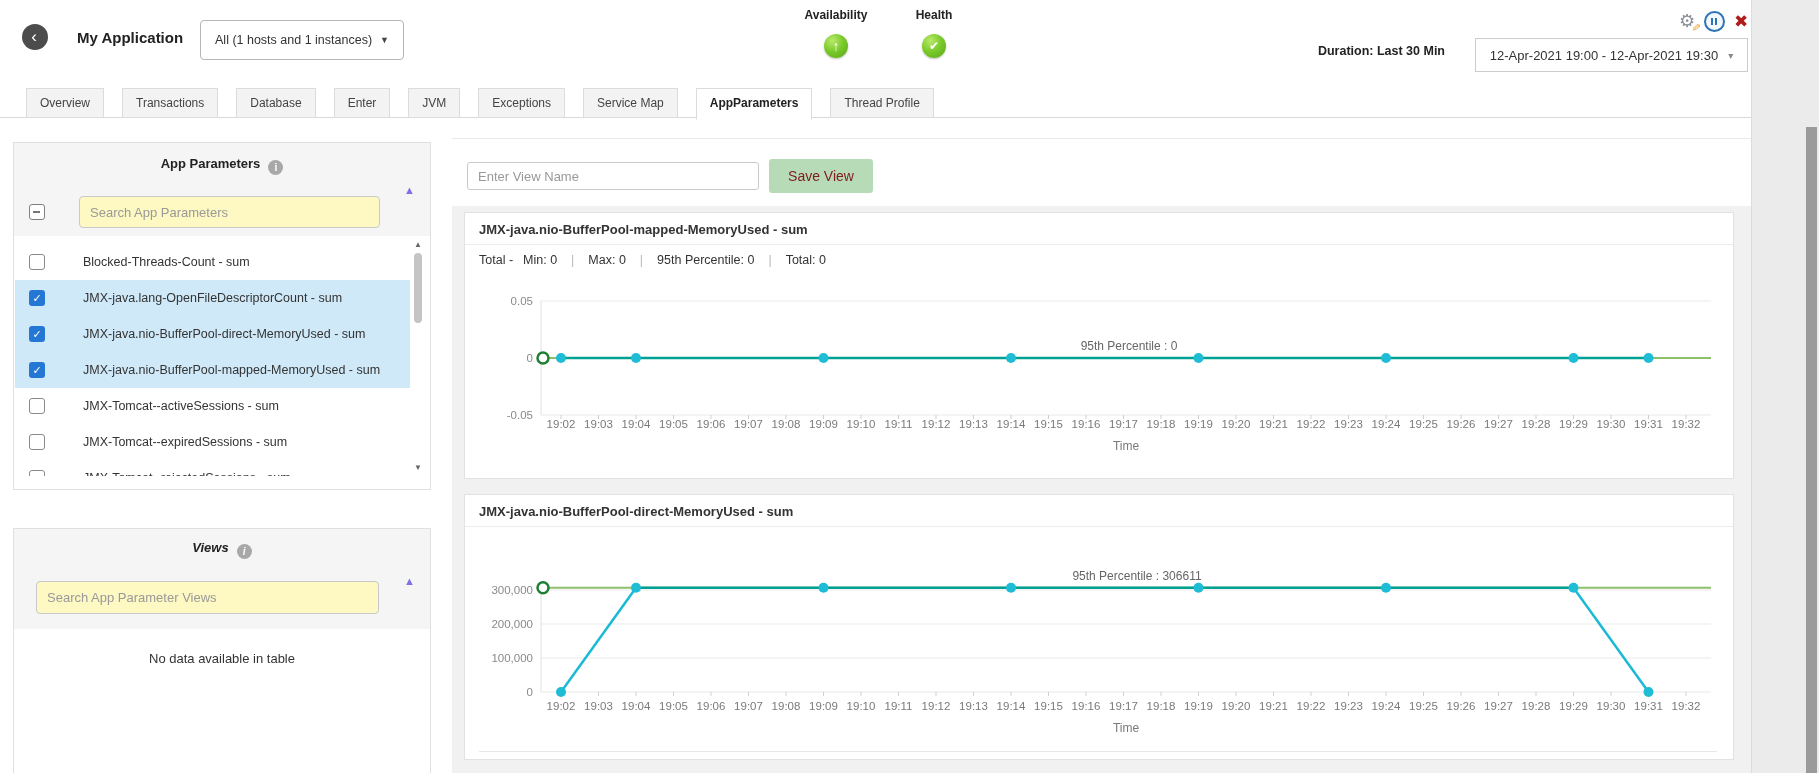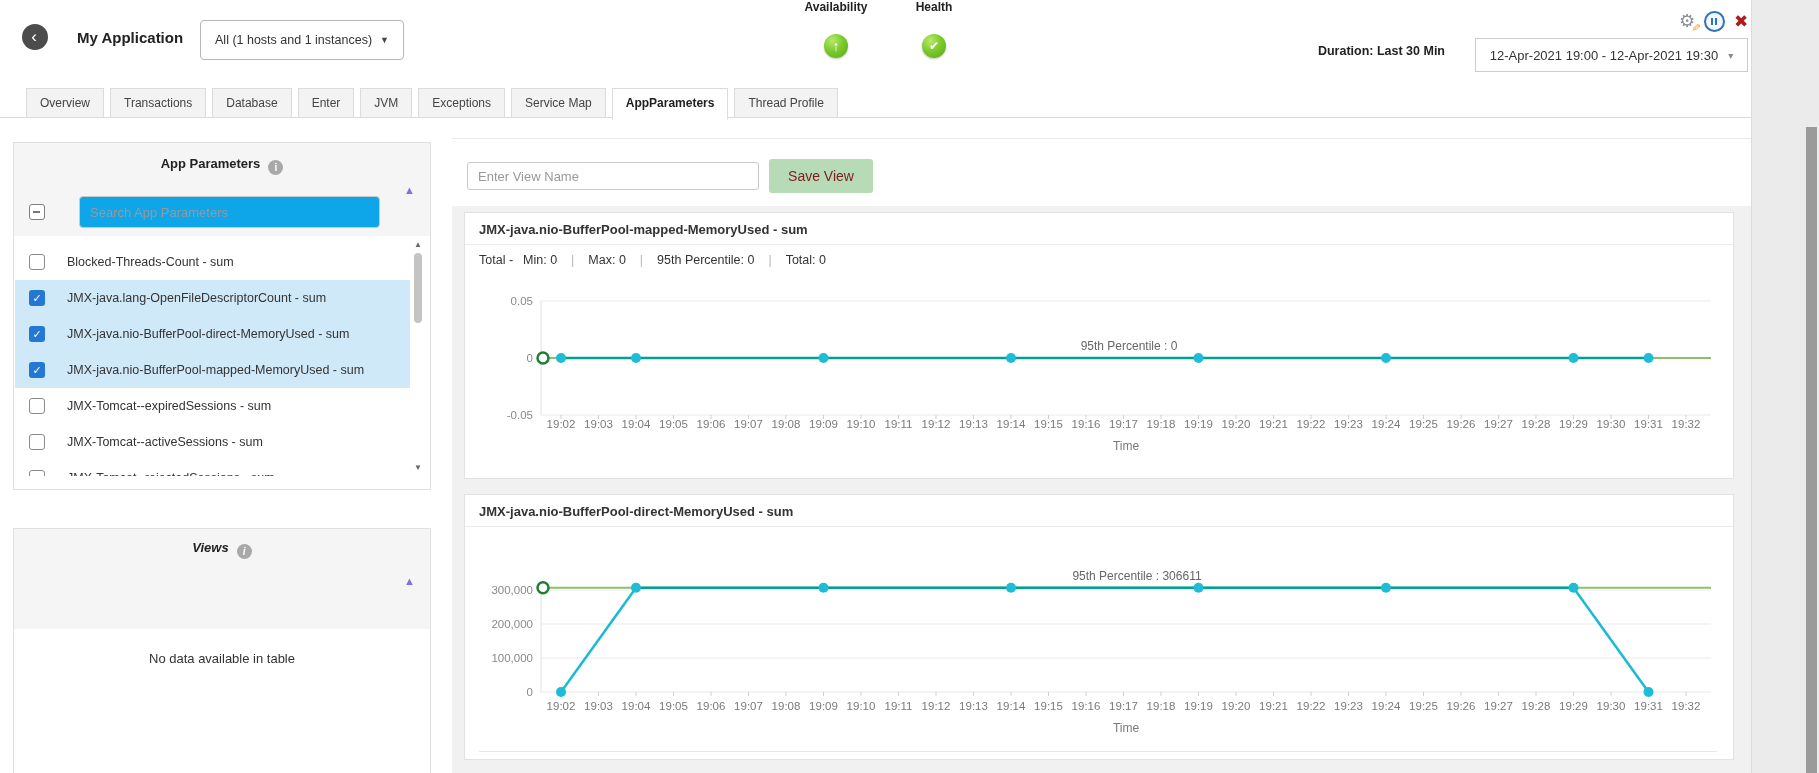--- a/index.html
+++ b/index.html
@@ -8,21 +8,21 @@
   .abs{position:absolute;}
 
   
   .back-btn{left:22px;top:24px;width:26px;height:26px;border-radius:50%;background:#4c4c4c;color:#fff;
     display:flex;align-items:center;justify-content:center;font-size:17px;line-height:1;cursor:pointer;}
   .back-btn span{position:relative;top:-1px;left:-1px;}
   .app-title{left:77px;top:29px;font-size:15px;font-weight:bold;color:#222;}
   .instance-select{left:200px;top:20px;width:202px;height:38px;border:1px solid #b7b7b7;border-radius:4px;background:#fff;
     display:flex;align-items:center;justify-content:center;font-size:12.5px;color:#333;cursor:pointer;}
   .instance-select .caret{margin-left:8px;font-size:9px;color:#444;}
-  .stat-label{top:0;font-size:12px;font-weight:bold;color:#222;text-align:center;width:90px;}
+  .stat-label{top:8px;font-size:12px;font-weight:bold;color:#222;text-align:center;width:90px;}
   .avail-label{left:791px;} .health-label{left:889px;}
   .glow-icon{top:34px;width:24px;height:24px;border-radius:50%;
     background:radial-gradient(circle at 35% 28%,#b9e96a 0%,#7ccb2d 45%,#58a613 100%);
     box-shadow:0 1px 2px rgba(0,0,0,.25);display:flex;align-items:center;justify-content:center;color:#fff;cursor:pointer;}
   .avail-icon{left:824px;font-size:14px;font-weight:bold;}
   .health-icon{left:922px;font-size:12px;font-weight:bold;}
   .hdr-ico{top:10px;width:22px;height:22px;display:flex;align-items:center;justify-content:center;cursor:pointer;}
   .gear{left:1676px;font-size:18px;color:#8b8f97;position:absolute;}
   .gear .pencil{position:absolute;right:-2px;bottom:-2px;font-size:11px;color:#e8a33d;transform:rotate(95deg);}
   .pauseico{left:1703px;}
@@ -31,51 +31,51 @@
   .pause-ring i{display:block;width:2px;height:7px;background:#2d74b5;}
   .closeico{left:1730px;color:#b01c1c;font-size:17px;font-weight:bold;}
   .duration-label{left:1245px;top:44px;width:200px;text-align:right;font-size:12.5px;font-weight:bold;color:#222;}
   .date-select{left:1475px;top:38px;width:271px;height:32px;border:1px solid #ccc;background:#fff;
     display:flex;align-items:center;justify-content:center;font-size:13px;color:#333;cursor:pointer;}
   .date-select .caret{margin-left:10px;font-size:10px;color:#888;}
 
   
   .tab-hairline{left:0;top:117px;width:1751px;height:1px;background:#d9d9d9;}
   .tabs{left:26px;top:88px;height:30px;display:flex;z-index:2;}
-  .tab{height:28px;line-height:28px;padding:0 13px;margin-right:6px;background:#f3f3f3;border:1px solid #dcdcdc;
+  .tab{height:28px;line-height:28px;padding:0 13px;margin-right:18px;background:#f3f3f3;border:1px solid #dcdcdc;
     font-size:12px;color:#444;cursor:pointer;white-space:nowrap;}
   .tab.active{background:#fff;font-weight:bold;color:#222;height:30px;border-bottom:1px solid #fff;}
 
   
   .panel{background:#fff;border:1px solid #e0e0e0;}
   .panel1{left:13px;top:142px;width:416px;height:346px;}
   .panel2{left:13px;top:528px;width:416px;height:245px;border-bottom:none;}
   .panel-head{position:absolute;left:0;top:0;width:100%;background:#f5f5f5;}
   .panel1 .panel-head{height:93px;} .panel2 .panel-head{height:100px;}
   .panel-title{position:absolute;left:0;width:100%;text-align:center;font-size:13px;font-weight:bold;color:#222;}
   .panel1 .panel-title{top:13px;} .panel2 .panel-title{top:11px;font-style:italic;}
   .info-ico{display:inline-block;width:15px;height:15px;border-radius:50%;background:#a8a8a8;color:#fff;
     font-size:10px;font-weight:bold;line-height:15px;text-align:center;vertical-align:-3px;margin-left:8px;cursor:pointer;}
   .collapse-tri{position:absolute;right:15px;font-size:11px;color:#7d71e8;cursor:pointer;}
   .panel1 .collapse-tri{top:41px;} .panel2 .collapse-tri{top:46px;}
   .search-input{position:absolute;border:1px solid #c9c9c9;border-radius:4px;font-size:13px;color:#333;
-    padding:0 10px;outline:none;background:#0ea5e9;box-sizing:border-box;font-family:inherit;}
+    padding:0 10px;outline:none;background:#fef9c3;box-sizing:border-box;font-family:inherit;}
   .search-input::placeholder{color:#999;}
   .p1-search{left:65px;top:53px;width:301px;height:32px;}
   .p2-search{left:22px;top:52px;width:343px;height:33px;}
   .cb{display:inline-block;width:16px;height:16px;border-radius:3px;box-sizing:border-box;cursor:pointer;flex:none;}
   .cb.off{border:1.5px solid #8a8a8a;background:#fff;}
   .cb.on{background:#2478d4;color:#fff;font-size:11px;font-weight:bold;line-height:16px;text-align:center;}
   .cb.ind{border:1.5px solid #808080;background:#fff;position:relative;}
   .cb.ind::after{content:"";position:absolute;left:3px;top:6px;width:7px;height:2px;background:#777;}
   .master-cb{position:absolute;left:15px;top:61px;}
   .param-list{position:absolute;left:1px;top:93px;width:395px;height:240px;overflow:hidden;background:#fff;padding-top:8px;box-sizing:border-box;}
   .param-row{height:36px;display:flex;align-items:center;font-size:12.5px;color:#333;cursor:pointer;}
   .param-row .cb{margin-left:14px;}
-  .param-row .lbl{margin-left:22px;}
+  .param-row .lbl{margin-left:38px;}
   .param-row.hl{background:#cfe9f8;}
   .list-scroll{position:absolute;right:6px;top:97px;width:12px;height:232px;}
   .list-scroll .arr{position:absolute;left:0;width:12px;text-align:center;font-size:8px;color:#666;cursor:pointer;}
   .list-scroll .arr.up{top:0;} .list-scroll .arr.down{bottom:0;}
   .list-scroll .thumb{position:absolute;left:2px;top:13px;width:8px;height:70px;background:#c4c4c4;border-radius:4px;cursor:pointer;}
   .empty-msg{position:absolute;left:0;top:122px;width:100%;text-align:center;font-size:13px;color:#333;}
 
   
   .right-topline{left:452px;top:138px;width:1299px;height:1px;background:#e9e9e9;}
   .right-bg{left:452px;top:206px;width:1299px;height:567px;background:#f1f1f1;}
@@ -164,44 +164,45 @@
         <div class="param-row hl">
           <span class="cb on">✓</span>
           <span class="lbl">JMX-java.nio-BufferPool-direct-MemoryUsed - sum</span>
         </div>
         <div class="param-row hl">
           <span class="cb on">✓</span>
           <span class="lbl">JMX-java.nio-BufferPool-mapped-MemoryUsed - sum</span>
         </div>
         <div class="param-row">
           <span class="cb off"></span>
-          <span class="lbl">JMX-Tomcat--expiredSessions - sum</span>
+          <span class="lbl">JMX-Tomcat--activeSessions - sum</span>
         </div>
         <div class="param-row">
           <span class="cb off"></span>
-          <span class="lbl">JMX-Tomcat--activeSessions - sum</span>
+          <span class="lbl">JMX-Tomcat--expiredSessions - sum</span>
         </div>
         <div class="param-row">
           <span class="cb off"></span>
           <span class="lbl">JMX-Tomcat--rejectedSessions - sum</span>
         </div>
       </div>
     <div class="list-scroll">
       <span class="arr up">▲</span>
       <span class="thumb"></span>
       <span class="arr down">▼</span>
     </div>
   </div>
 
   <div class="abs panel panel2">
     <div class="panel-head"></div>
     <div class="panel-title">
       <span>Views</span><span class="info-ico">i</span>
     </div>
     <span class="collapse-tri">▲</span>
+    <input class="search-input p2-search" type="text" placeholder="Search App Parameter Views" style="">
     <div class="empty-msg">No data available in table</div>
   </div>
 
   <div class="abs right-bg"></div>
   <div class="abs right-topline"></div>
   <input class="abs viewname-input" type="text" placeholder="Enter View Name" style="">
   <button class="abs save-btn">Save View</button>
 
   <div class="abs card card1">
     <div class="card-title">JMX-java.nio-BufferPool-mapped-MemoryUsed - sum</div>

